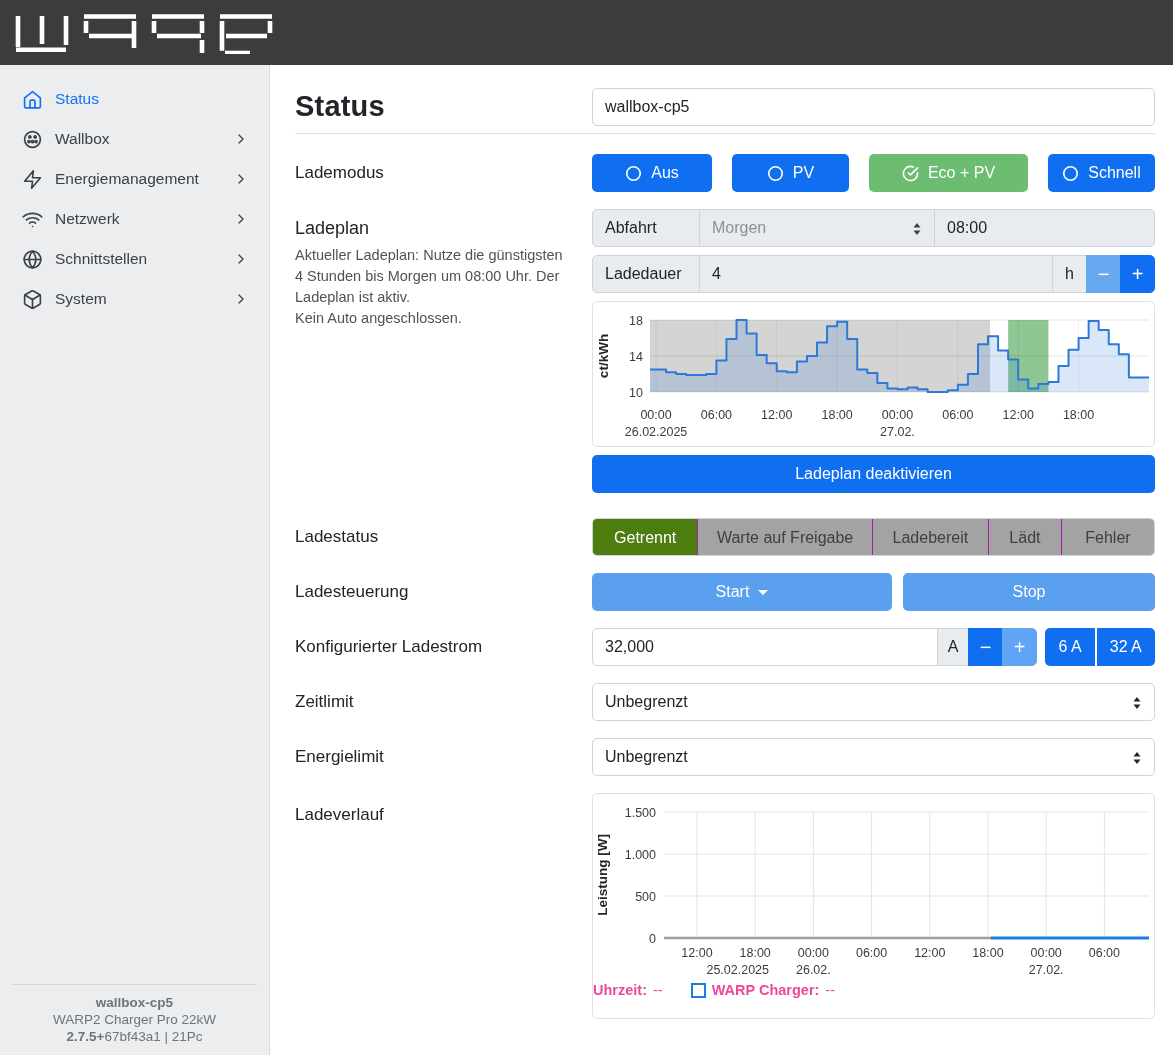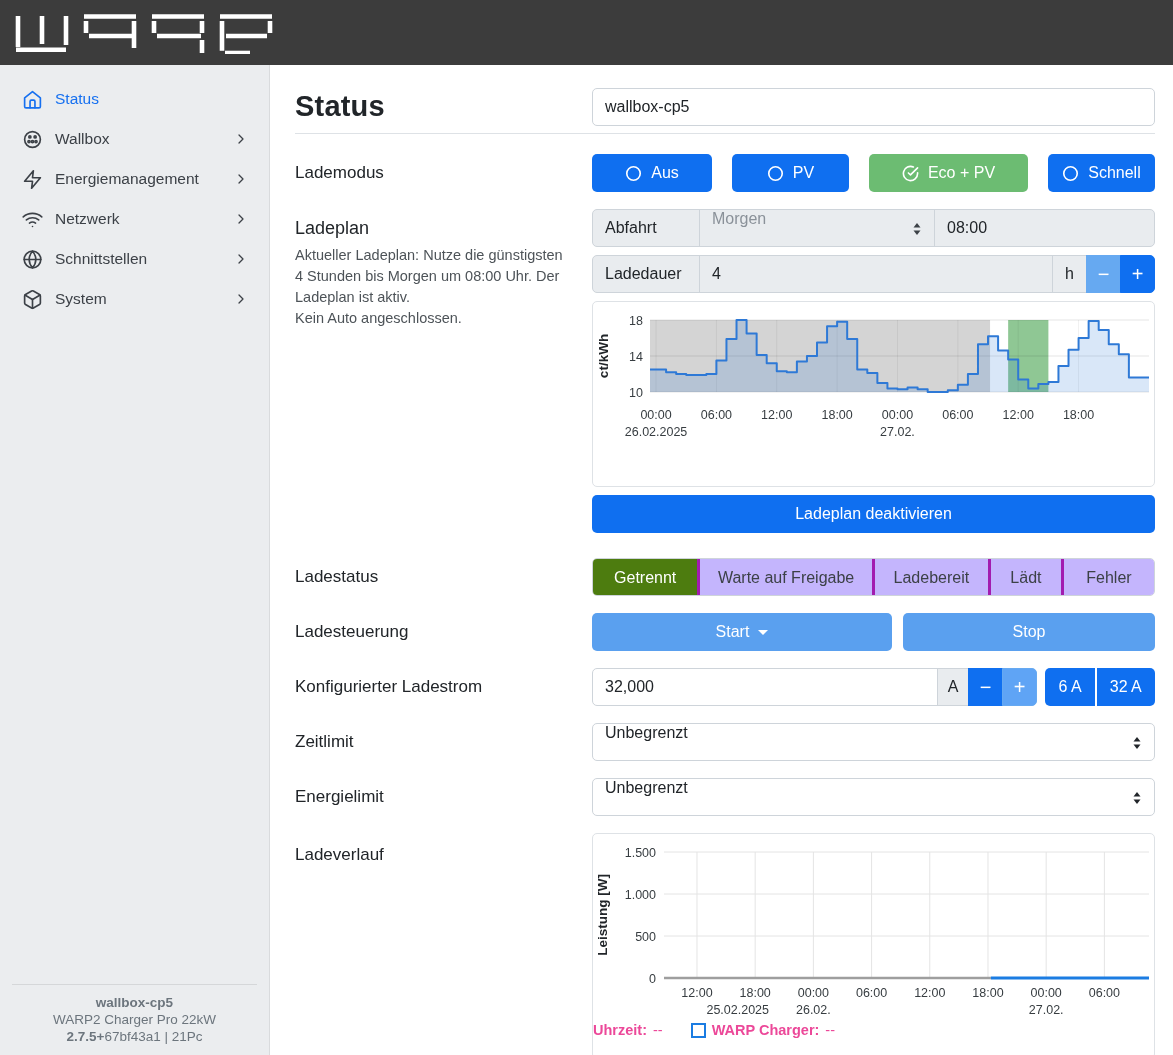--- a/index.html
+++ b/index.html
@@ -50,36 +50,36 @@
   .btn-green{ background:#6cbc72; }
   .mode-grid{ display:grid; grid-template-columns:120px 117px 159px 1fr; gap:20px;}
   .mode-grid .btn svg{ margin-right:9px; }
   
   .igroup{ display:flex; width:100%; }
   .igroup > *{ border-radius:0; border:1px solid #ced4da; margin-left:-1px; }
   .igroup > *:first-child{ border-radius:5px 0 0 5px; margin-left:0;}
   .igroup > *:last-child{ border-radius:0 5px 5px 0;}
   .addon{ background:#e9ecef; color:#212529; display:flex; align-items:center; padding:0 12px; font-size:16px;}
   .dis{ background:#e9ecef; color:#212529; }
-  .sel{ position:relative; display:flex; padding:0 30px 0 12px; background:#fff; flex:1;}
+  .sel{ position:relative; display:flex; align-items:center; padding:0 30px 0 12px; background:#fff; flex:1;}
   .sel .arr{ position:absolute; right:10px; top:11px; }
   .sel.gray{ background:#e9ecef; color:#8a9199;}
   .timefield{ flex:1; display:flex; align-items:center; padding:0 12px; background:#e9ecef;}
   .sq{ flex:0 0 35px; display:flex; align-items:center; justify-content:center; color:#fff; font-size:20px; border:none; cursor:pointer;}
   .sq.p{ background:#0f6ff0; } .sq.l{ background:#66a9f1; }
   
   .card{ border:1px solid #dee2e6; border-radius:5px; background:#fff; overflow:hidden;}
   .chart-svg{ display:block; }
   text.tick{ font-family:"Liberation Sans",sans-serif; font-size:12.5px; fill:#373d41;}
   text.atitle{ font-family:"Liberation Sans",sans-serif; font-size:13.5px; font-weight:bold; fill:#212529;}
   .wide-btn{ width:100%; }
   
   .segbar{ display:flex; width:100%; border:1px solid #ced4da; border-radius:5px; overflow:hidden; height:38px;}
   .seg{ display:flex; align-items:center; justify-content:center; font-size:16px; color:#3c4147;
-    background:#c4b5fd; border-left:3px solid #a21caf; cursor:pointer;}
+    background:#a3a3a3; border-left:1px solid #a21caf; cursor:pointer;}
   .seg:first-child{ border-left:none; }
   .seg.active{ background:#4d7c0f; color:#fff; }
   .ctrl-grid{ display:grid; grid-template-columns:300px 1fr; gap:11px;}
   .caret{ display:inline-block; width:0; height:0; border-left:5px solid transparent;
     border-right:5px solid transparent; border-top:5px solid #fff; margin-left:9px;}
   .amp-row{ display:flex; }
   .amp-row .gap{ width:8px; }
   .preset{ display:flex; }
   .preset .btn{ border-radius:0; }
   .preset .btn:first-child{ border-radius:5px 0 0 5px; margin-right:1.5px;}
@@ -271,21 +271,21 @@
           </div>
           <div class="timefield">08:00</div>
         </div>
         <div class="igroup">
           <div class="addon" style="flex:0 0 108px;">Ladedauer</div>
           <div class="addon dis" style="flex:1; background:#e9ecef;">4</div>
           <div class="addon" style="flex:0 0 35px; padding:0; justify-content:center;">h</div>
           <button class="sq l" style="border:1px solid #66a9f1;">−</button>
           <button class="sq p" style="border:1px solid #0f6ff0;">+</button>
         </div>
-        <div class="card" style="height:186px;">
+        <div class="card" style="height:146px;">
           <svg id="price-chart" class="chart-svg" width="561" height="144" viewBox="0 0 561 144">
               <rect x="57" y="18" width="340.0443548387097" height="72" fill="#d4d4d4"></rect>
               <rect x="415.15322580645164" y="18" width="40.241935483870975" height="72" fill="#8fc794"></rect>
               <line x1="63.03629032258064" x2="63.03629032258064" y1="18" y2="90" stroke="rgba(0,0,0,0.06)" stroke-width="1"></line>
               <line x1="123.39919354838709" x2="123.39919354838709" y1="18" y2="90" stroke="rgba(0,0,0,0.06)" stroke-width="1"></line>
               <line x1="183.76209677419354" x2="183.76209677419354" y1="18" y2="90" stroke="rgba(0,0,0,0.06)" stroke-width="1"></line>
               <line x1="244.12500000000003" x2="244.12500000000003" y1="18" y2="90" stroke="rgba(0,0,0,0.06)" stroke-width="1"></line>
               <line x1="304.48790322580646" x2="304.48790322580646" y1="18" y2="90" stroke="rgba(0,0,0,0.06)" stroke-width="1"></line>
               <line x1="364.8508064516129" x2="364.8508064516129" y1="18" y2="90" stroke="rgba(0,0,0,0.06)" stroke-width="1"></line>
               <line x1="425.2137096774194" x2="425.2137096774194" y1="18" y2="90" stroke="rgba(0,0,0,0.06)" stroke-width="1"></line>

